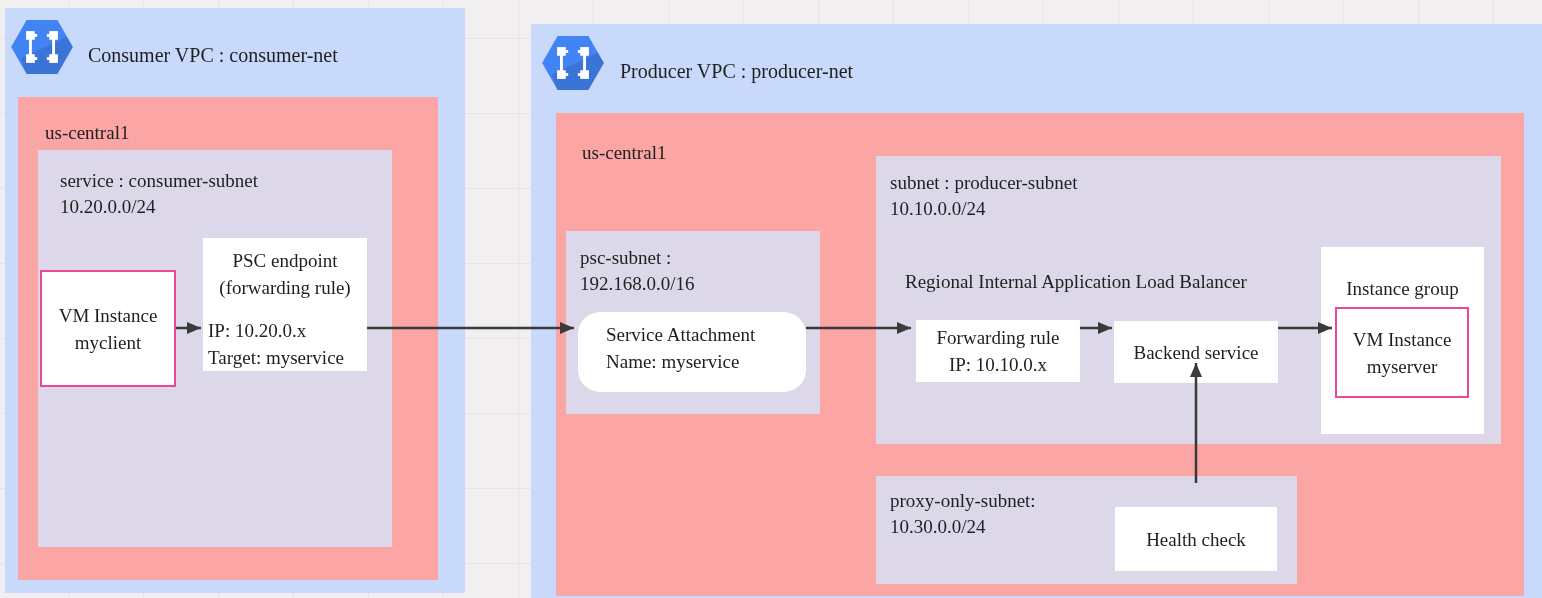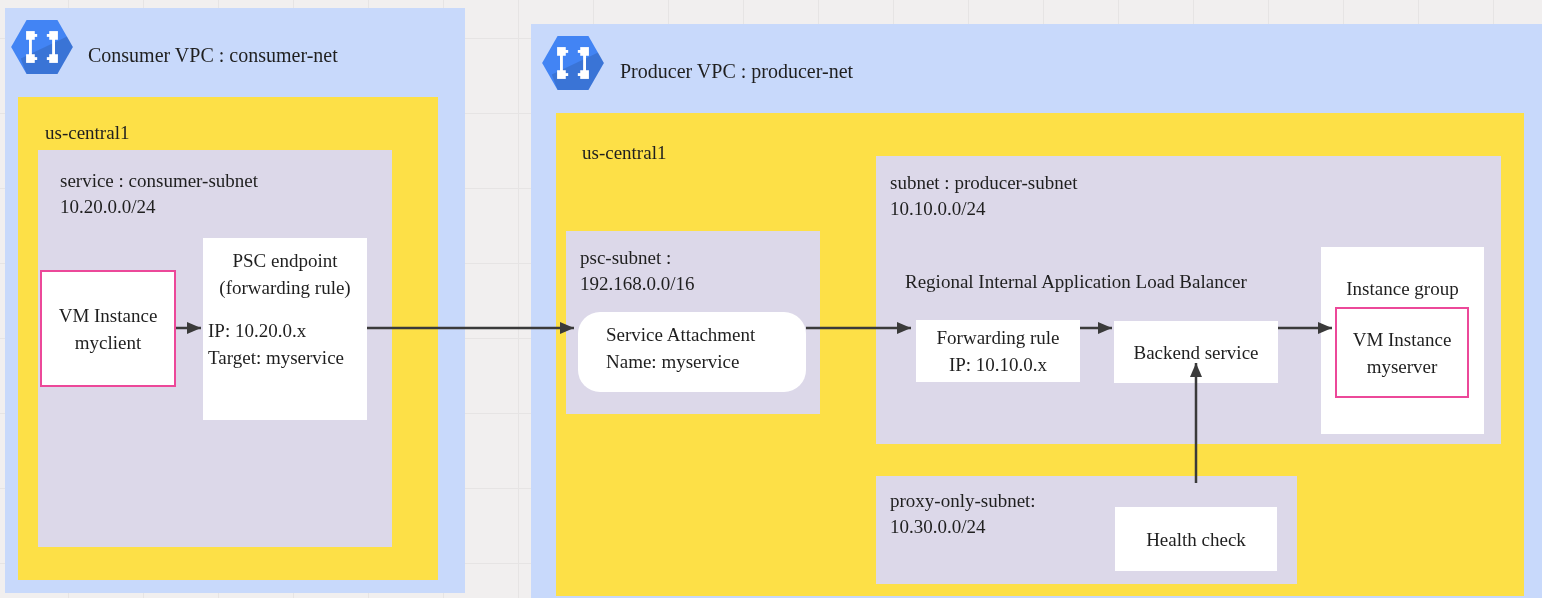--- a/index.html
+++ b/index.html
@@ -8,21 +8,21 @@
     position:relative;width:1542px;height:598px;overflow:hidden;
     background-color:#f1efef;
     background-image:
       linear-gradient(to right,#e6e4e4 1px,transparent 1px),
       linear-gradient(to bottom,#e6e4e4 1px,transparent 1px);
     background-size:75px 75px;
     background-position:68px 38px;
   }
   .abs{position:absolute;box-sizing:border-box;}
   .vpc{background:#c8d9fb;font-family:Liberation Serif, serif;}
-  .region{background:#fde047;}
+  .region{background:#fca5a5;}
   .subnet{background:#dcd8e9;}
   .node{background:#ffffff;}
   .node.bordered{border:2px solid #ec4899;}
   .vcenter{display:flex;flex-direction:column;align-items:center;justify-content:center;text-align:center;}
   .t20{font-size:20px;line-height:27px;}
   .t19{font-size:19px;line-height:27px;}
   .t19s{font-size:19px;line-height:26px;}
   .vpc-title{white-space:nowrap;}
   .subnet-label div{white-space:nowrap;}
   .icon{width:62px;height:54px;}
@@ -65,21 +65,21 @@
           <div>service : consumer-subnet</div>
           <div>10.20.0.0/24</div>
         </div>
       </div>
 
       <div class="abs node bordered vcenter t19" style="left:22px;top:173px;width:136px;height:117px;">
         <div>VM Instance</div>
         <div>myclient</div>
       </div>
 
-      <div class="abs node t19" style="left:185px;top:141px;width:164px;height:182px;padding:9px 5px 16px 5px;">
+      <div class="abs node t19" style="left:185px;top:141px;width:164px;height:133px;padding:9px 5px 16px 5px;">
         <div style="text-align:center;">PSC endpoint (forwarding rule)</div>
         <div style="margin-top:16px;text-align:left;">IP: 10.20.0.x</div>
         <div style="text-align:left;">Target: myservice</div>
       </div>
     </div>
   </div>
 
   <div class="abs vpc" style="left:531px;top:24px;width:1011px;height:585px;">
 
     <span class="abs icon" style="left:11px;top:12px;">

